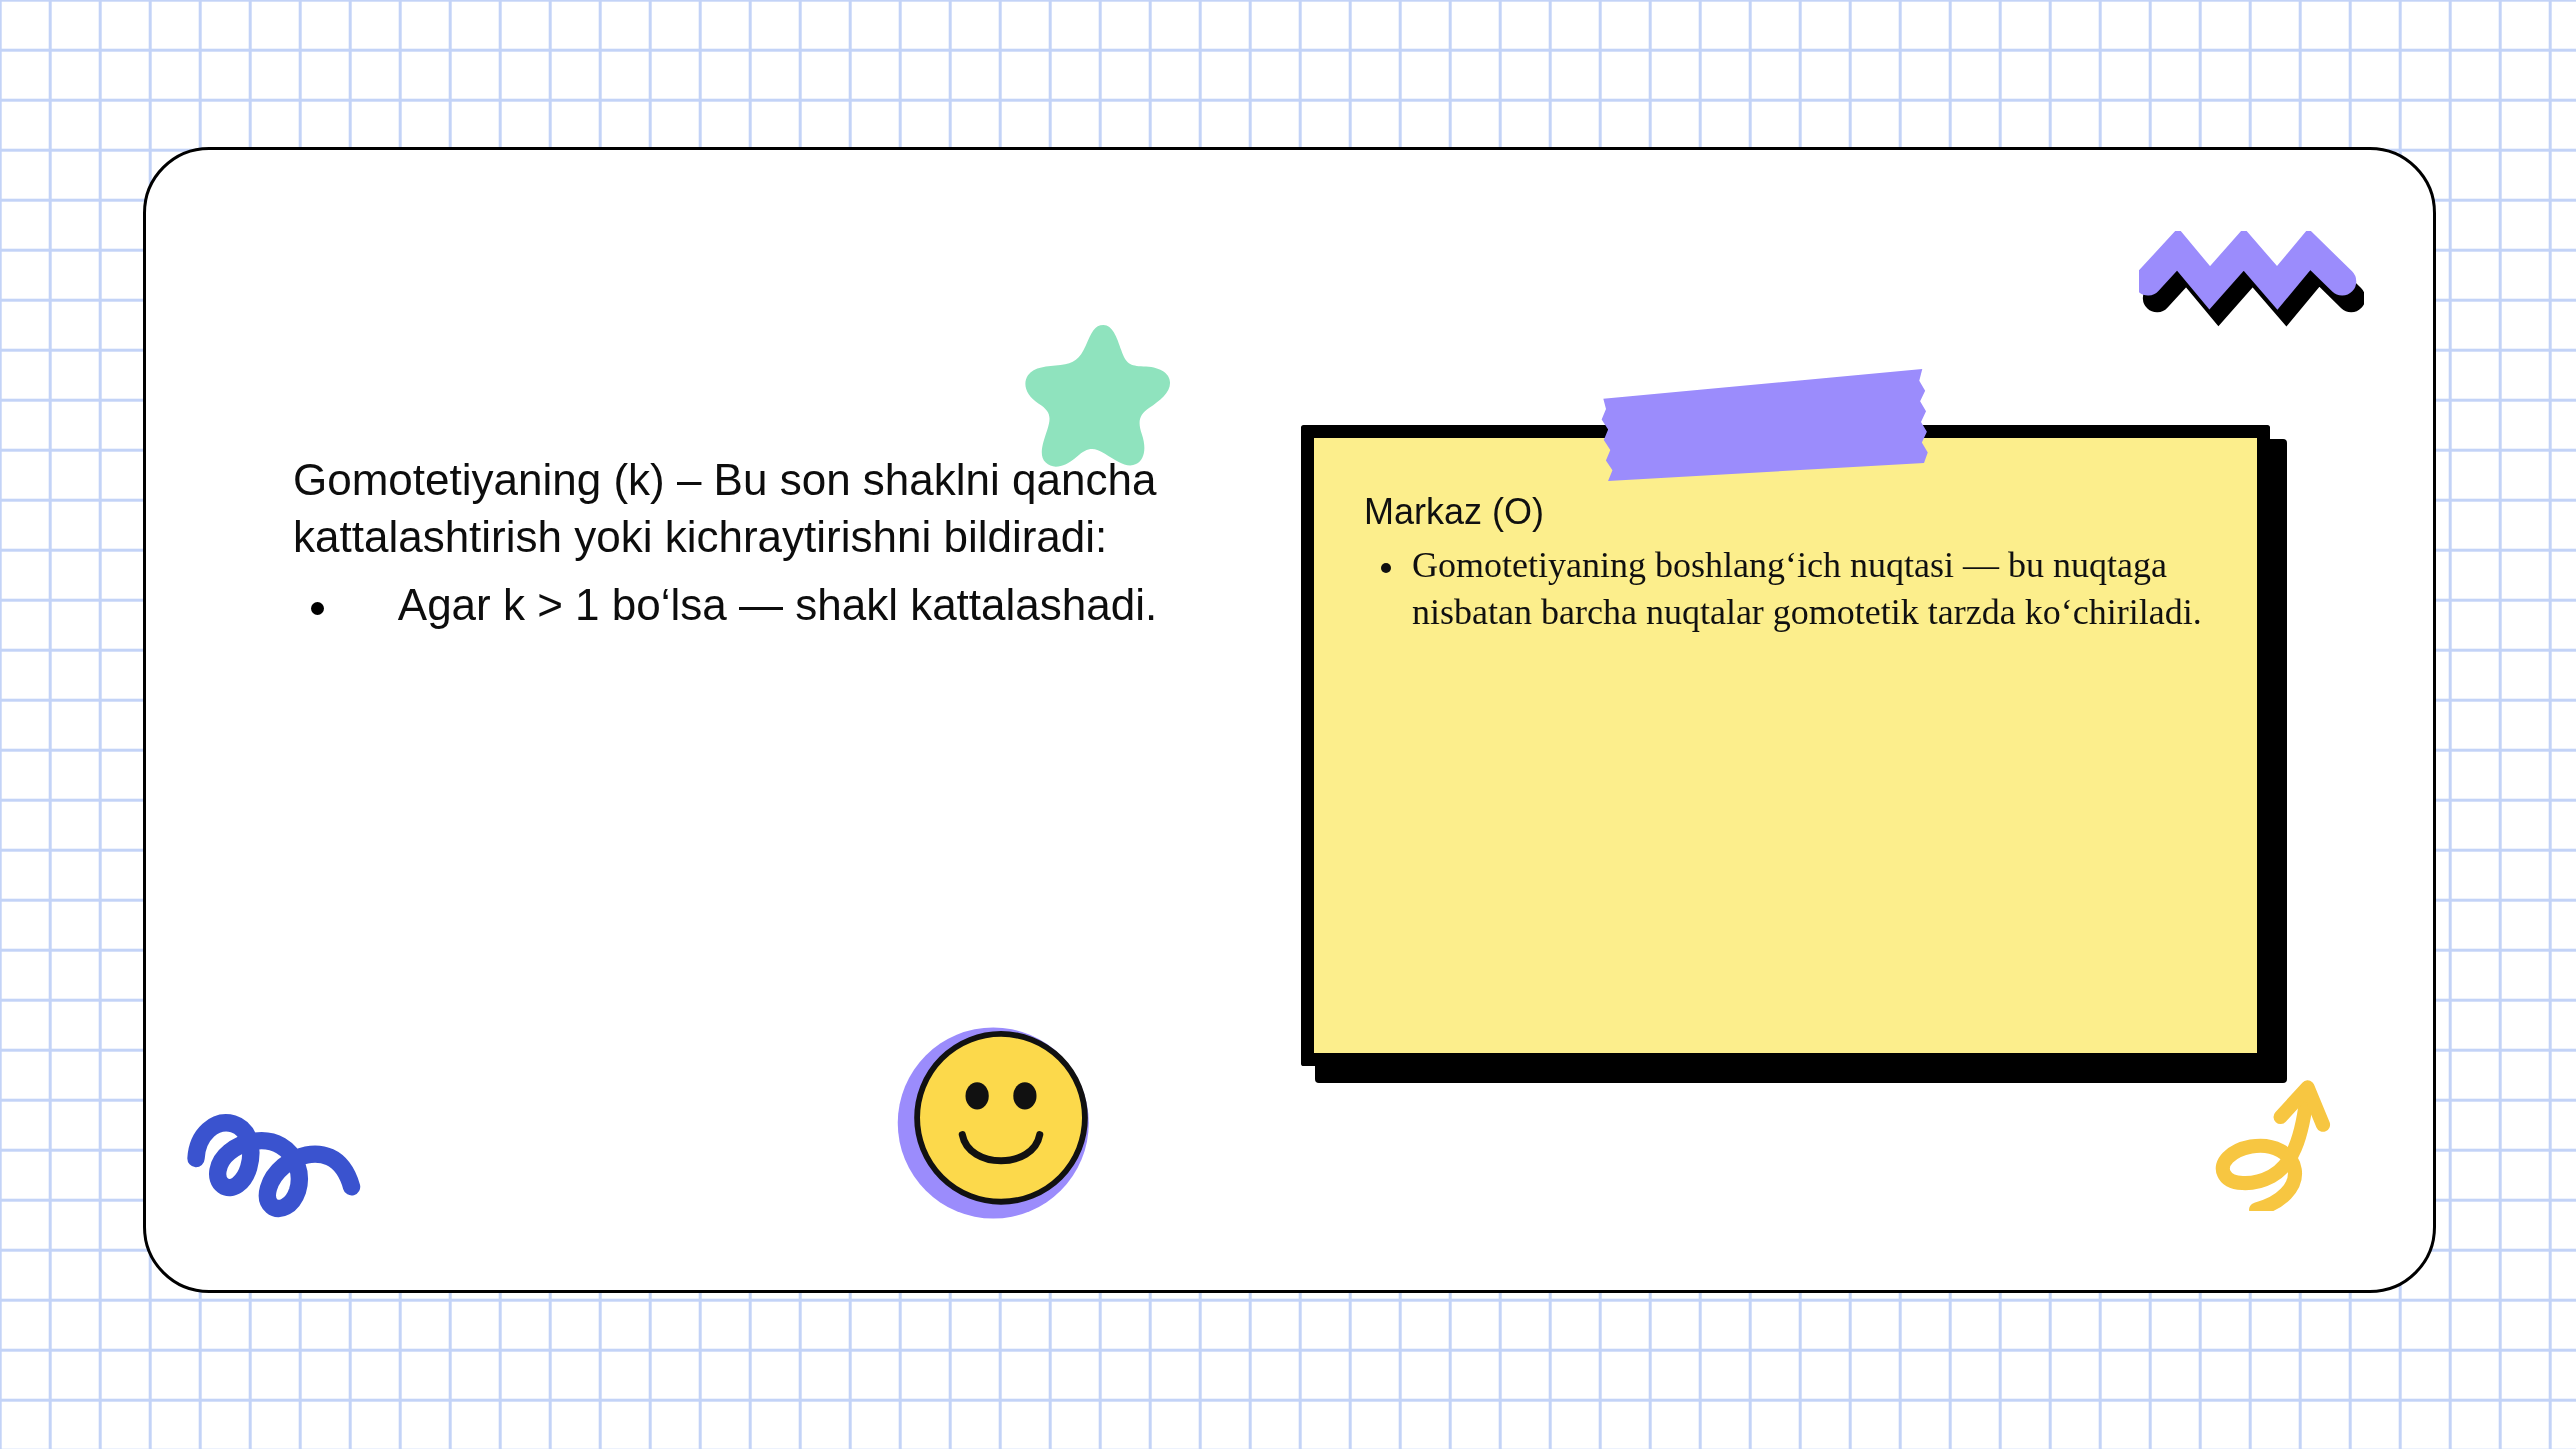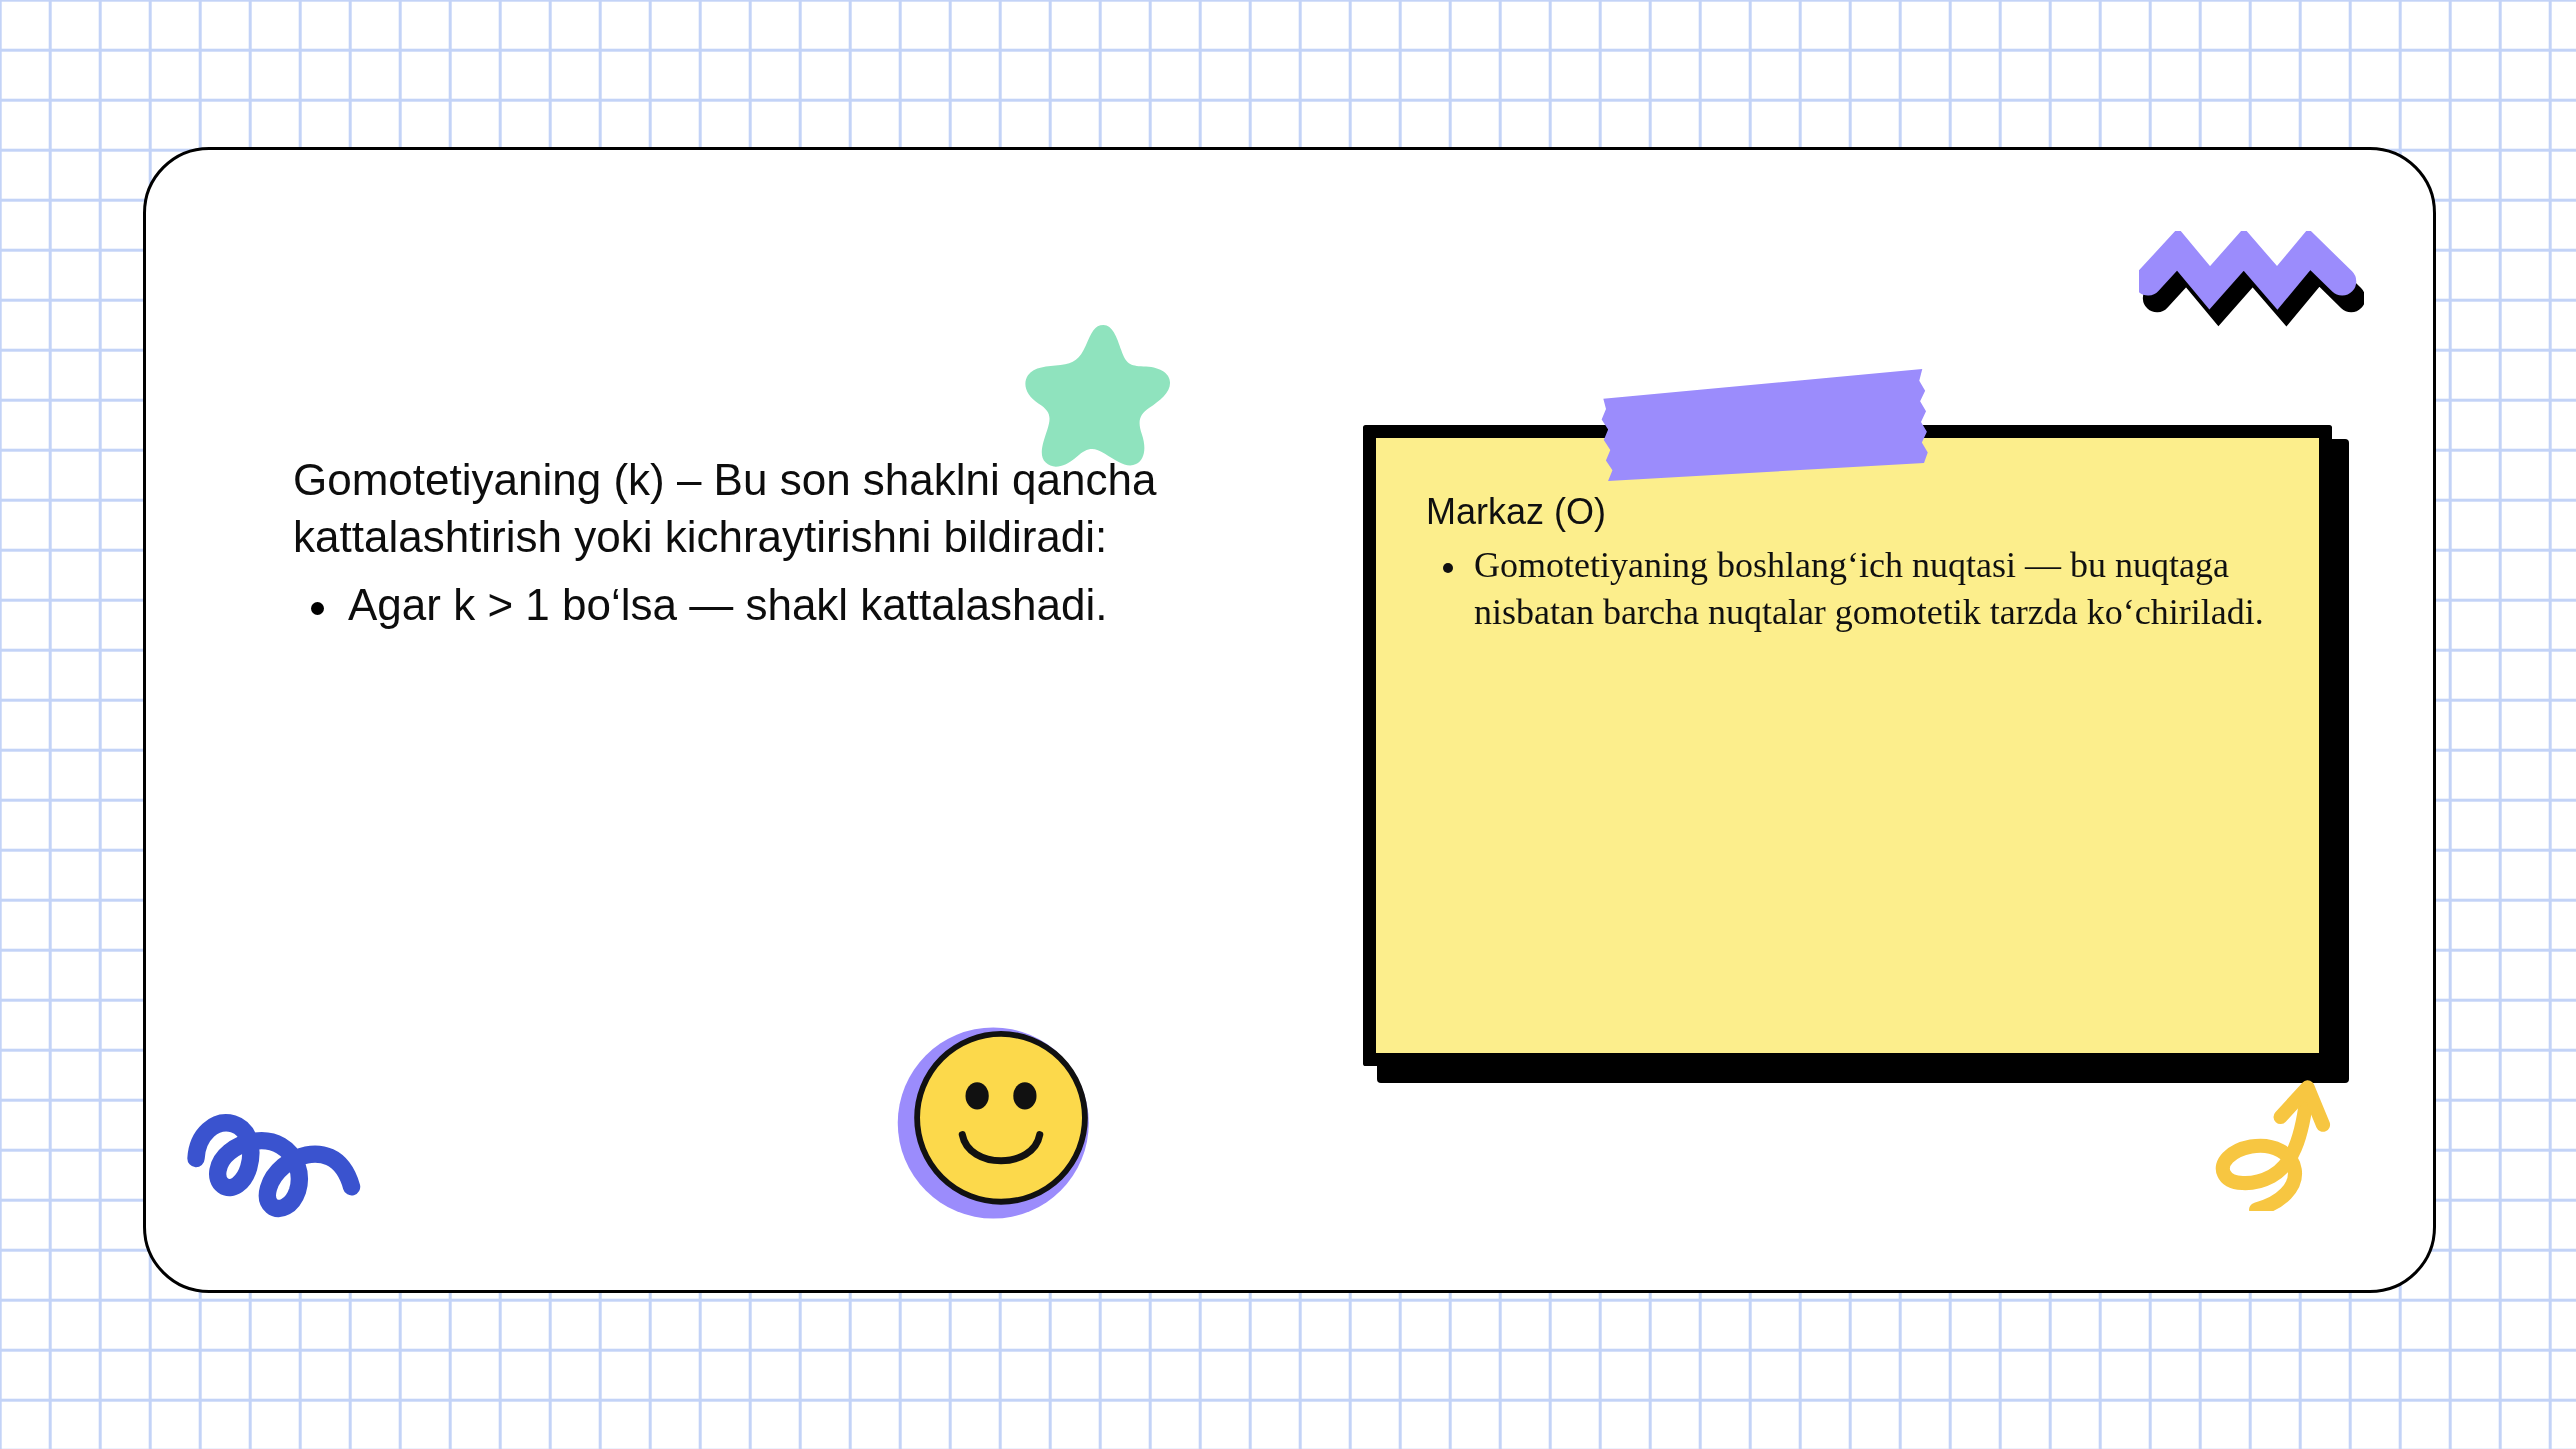--- a/index.html
+++ b/index.html
@@ -59,41 +59,42 @@
     z-index:5;
   }
   #lead-paragraph{
     font-size:44px;
     line-height:1.30;
     margin-bottom:6.4px;
   }
   #left-bullets{
     list-style:none;
     margin-top:11px;
+    text-align:center;
   }
   #left-bullets li{
     position:relative;
     padding-left:55px;
     margin-bottom:1.3px;
     font-size:44px;
     line-height:1.30;
   }
   #left-bullets li::before{
     content:"";
     position:absolute;
     left:18px; top:26px;
     width:13px; height:13px;
     border-radius:50%;
     background:#000000;
   }
 
   
   #sticky-wrap{
     position:absolute;
-    left:1363px; top:425px;
+    left:1301px; top:425px;
     width:992px; height:663px;
     z-index:4;
   }
   #sticky-shadow{
     position:absolute;
     left:14px; top:14px;
     width:972px; height:644px;
     background:#000000;
     border-radius:3.9px;
   }

